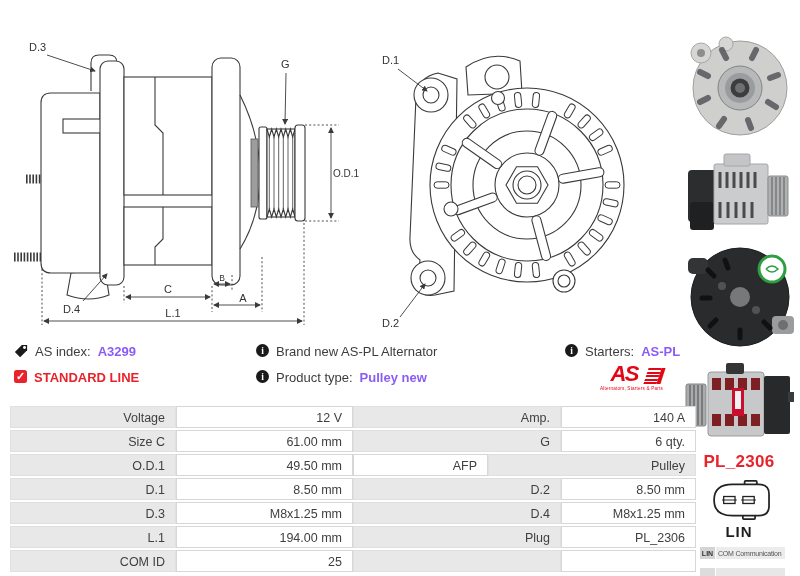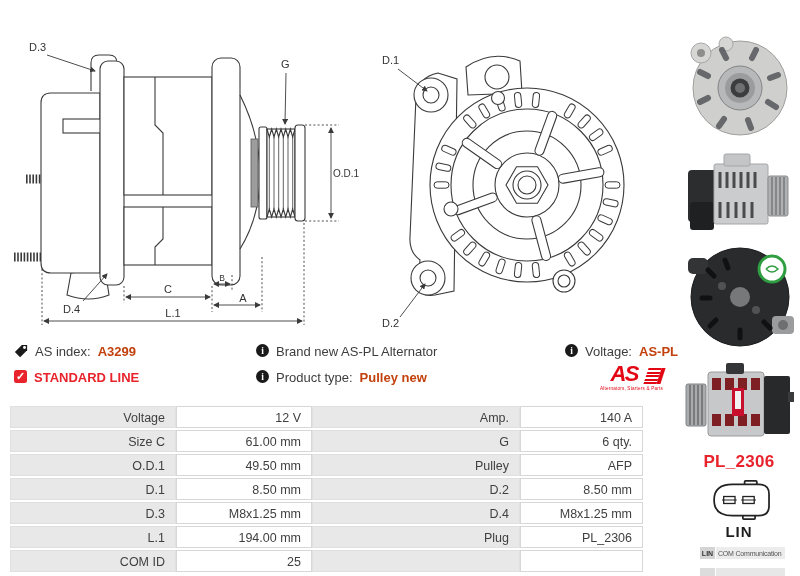--- a/index.html
+++ b/index.html
@@ -3,21 +3,21 @@
 <meta charset="utf-8">
 <style>
   html,body{margin:0;padding:0;background:#fff;}
   .page{position:relative;width:800px;height:576px;background:#fff;overflow:hidden;
         font-family:"Liberation Sans",sans-serif;margin-top:28px;}
   svg text{font-family:"Liberation Sans",sans-serif;}
 
   
   .info-item{position:absolute;display:flex;gap:7px;
              font-size:13px;color:#3d3d3d;white-space:nowrap;}
-  .info-item .b{font-weight:bold;color:#c2410c;}
+  .info-item .b{font-weight:bold;color:#8b5cf6;}
   .red-bold{color:#e8232b;font-weight:bold;}
   .iicon{width:13px;height:13px;border-radius:50%;background:#1a1a1a;color:#fff;
          font-size:9.5px;font-weight:bold;display:flex;align-items:center;justify-content:center;
          font-family:"Liberation Serif",serif;flex:0 0 13px;}
   .chk{width:13px;height:13px;border-radius:2.5px;background:#e8232b;color:#fff;
        font-size:11px;font-weight:bold;display:flex;align-items:center;justify-content:center;flex:0 0 13px;}
 
   
   .logo{position:absolute;left:599px;top:335px;width:64px;text-align:right;line-height:1;}
   .logo-row{display:flex;align-items:flex-end;justify-content:flex-end;gap:8px;}
@@ -26,23 +26,23 @@
              background:repeating-linear-gradient(180deg,#e30613 0 2px,#fff 2px 3.6px);
              border-right:4px solid #e30613;}
   .logo-tag{font-size:4.6px;color:#e30613;margin-top:2px;letter-spacing:.2px;}
 
   
   .spec{position:absolute;left:10px;top:378px;}
   .srow{display:flex;height:22px;margin-bottom:2px;font-size:12.5px;color:#3f3f3f;}
   .c{box-sizing:border-box;line-height:20px;padding:1px 10px 0 10px;text-align:right;
      overflow:hidden;white-space:nowrap;}
   .cl1{width:166px;background:#e8e8e8;border:1px solid #e0e0e0;}
-  .cv1{width:136px;background:#fff;border:1px solid #d7d7d7;}
+  .cv1{width:177px;background:#fff;border:1px solid #d7d7d7;}
   .cl2{width:208px;background:#e8e8e8;border:1px solid #e0e0e0;}
-  .cv2{width:123px;background:#fff;border:1px solid #d7d7d7;}
+  .cv2{width:135px;background:#fff;border:1px solid #d7d7d7;}
 
   
   .photo{position:absolute;}
   .plug-name{position:absolute;left:678px;top:424px;width:122px;text-align:center;
              font-size:17px;font-weight:bold;color:#e8232b;letter-spacing:.3px;}
   .lin-label{position:absolute;left:678px;top:495px;width:122px;text-align:center;
              font-size:15px;font-weight:bold;color:#1d1d1d;letter-spacing:1px;}
   .mini{position:absolute;left:700px;top:519px;width:86px;font-size:7px;}
   .mrow{display:flex;gap:1px;margin-bottom:9px;}
   .mrow.small{margin-bottom:3px;}
@@ -309,21 +309,21 @@
   </div>
 
   <div class="info-item" style="left:256px;top:342px">
     <span class="iicon">i</span>
     <span>Product type:</span>
     <span class="b">Pulley new</span>
   </div>
 
   <div class="info-item" style="left:565px;top:316px">
     <span class="iicon">i</span>
-    <span>Voltage:</span>
+    <span>Starters:</span>
     <span class="b">AS-PL</span>
   </div>
 
   <div class="logo">
     <div class="logo-row">
       <span class="logo-as">AS</span>
       <span class="logo-flag"></span>
     </div>
     <div class="logo-tag">Alternators, Starters &amp; Parts</div>
   </div>
@@ -337,22 +337,22 @@
     </div>
     <div class="srow">
       <div class="c cl1">Size C</div>
       <div class="c cv1">61.00 mm</div>
       <div class="c cl2">G</div>
       <div class="c cv2">6 qty.</div>
     </div>
     <div class="srow">
       <div class="c cl1">O.D.1</div>
       <div class="c cv1">49.50 mm</div>
+      <div class="c cv2">AFP</div>
       <div class="c cl2">Pulley</div>
-      <div class="c cv2">AFP</div>
     </div>
     <div class="srow">
       <div class="c cl1">D.1</div>
       <div class="c cv1">8.50 mm</div>
       <div class="c cl2">D.2</div>
       <div class="c cv2">8.50 mm</div>
     </div>
     <div class="srow">
       <div class="c cl1">D.3</div>
       <div class="c cv1">M8x1.25 mm</div>

